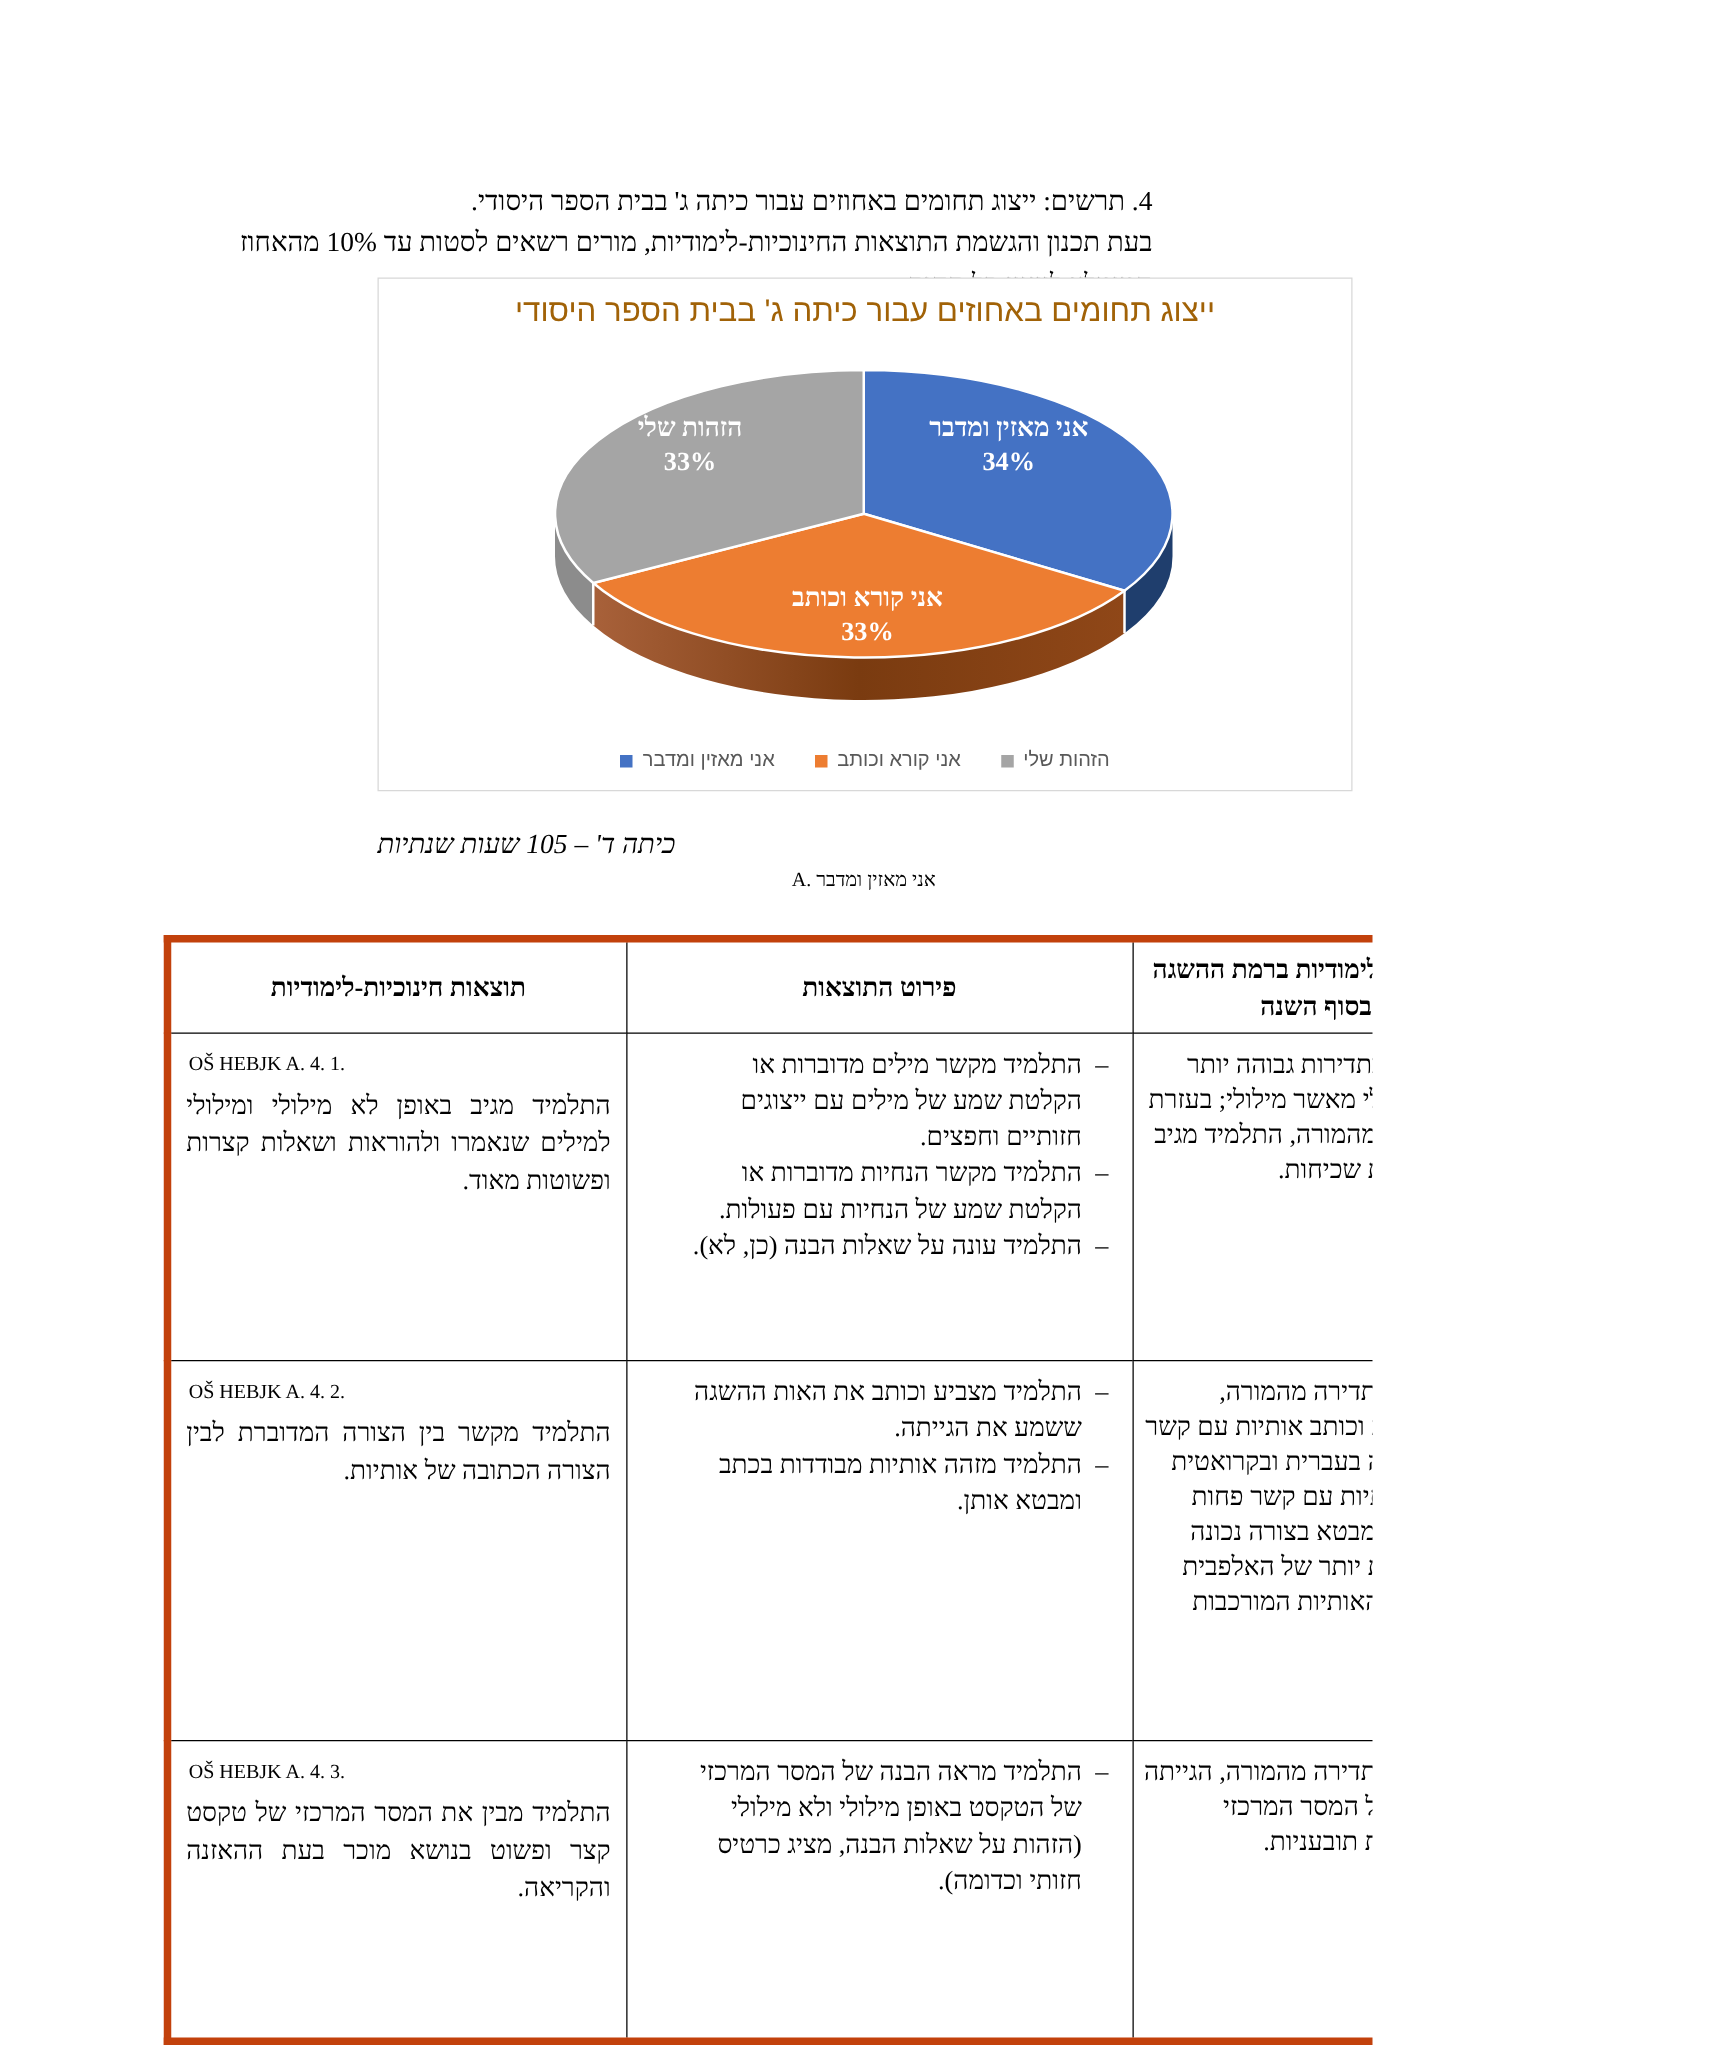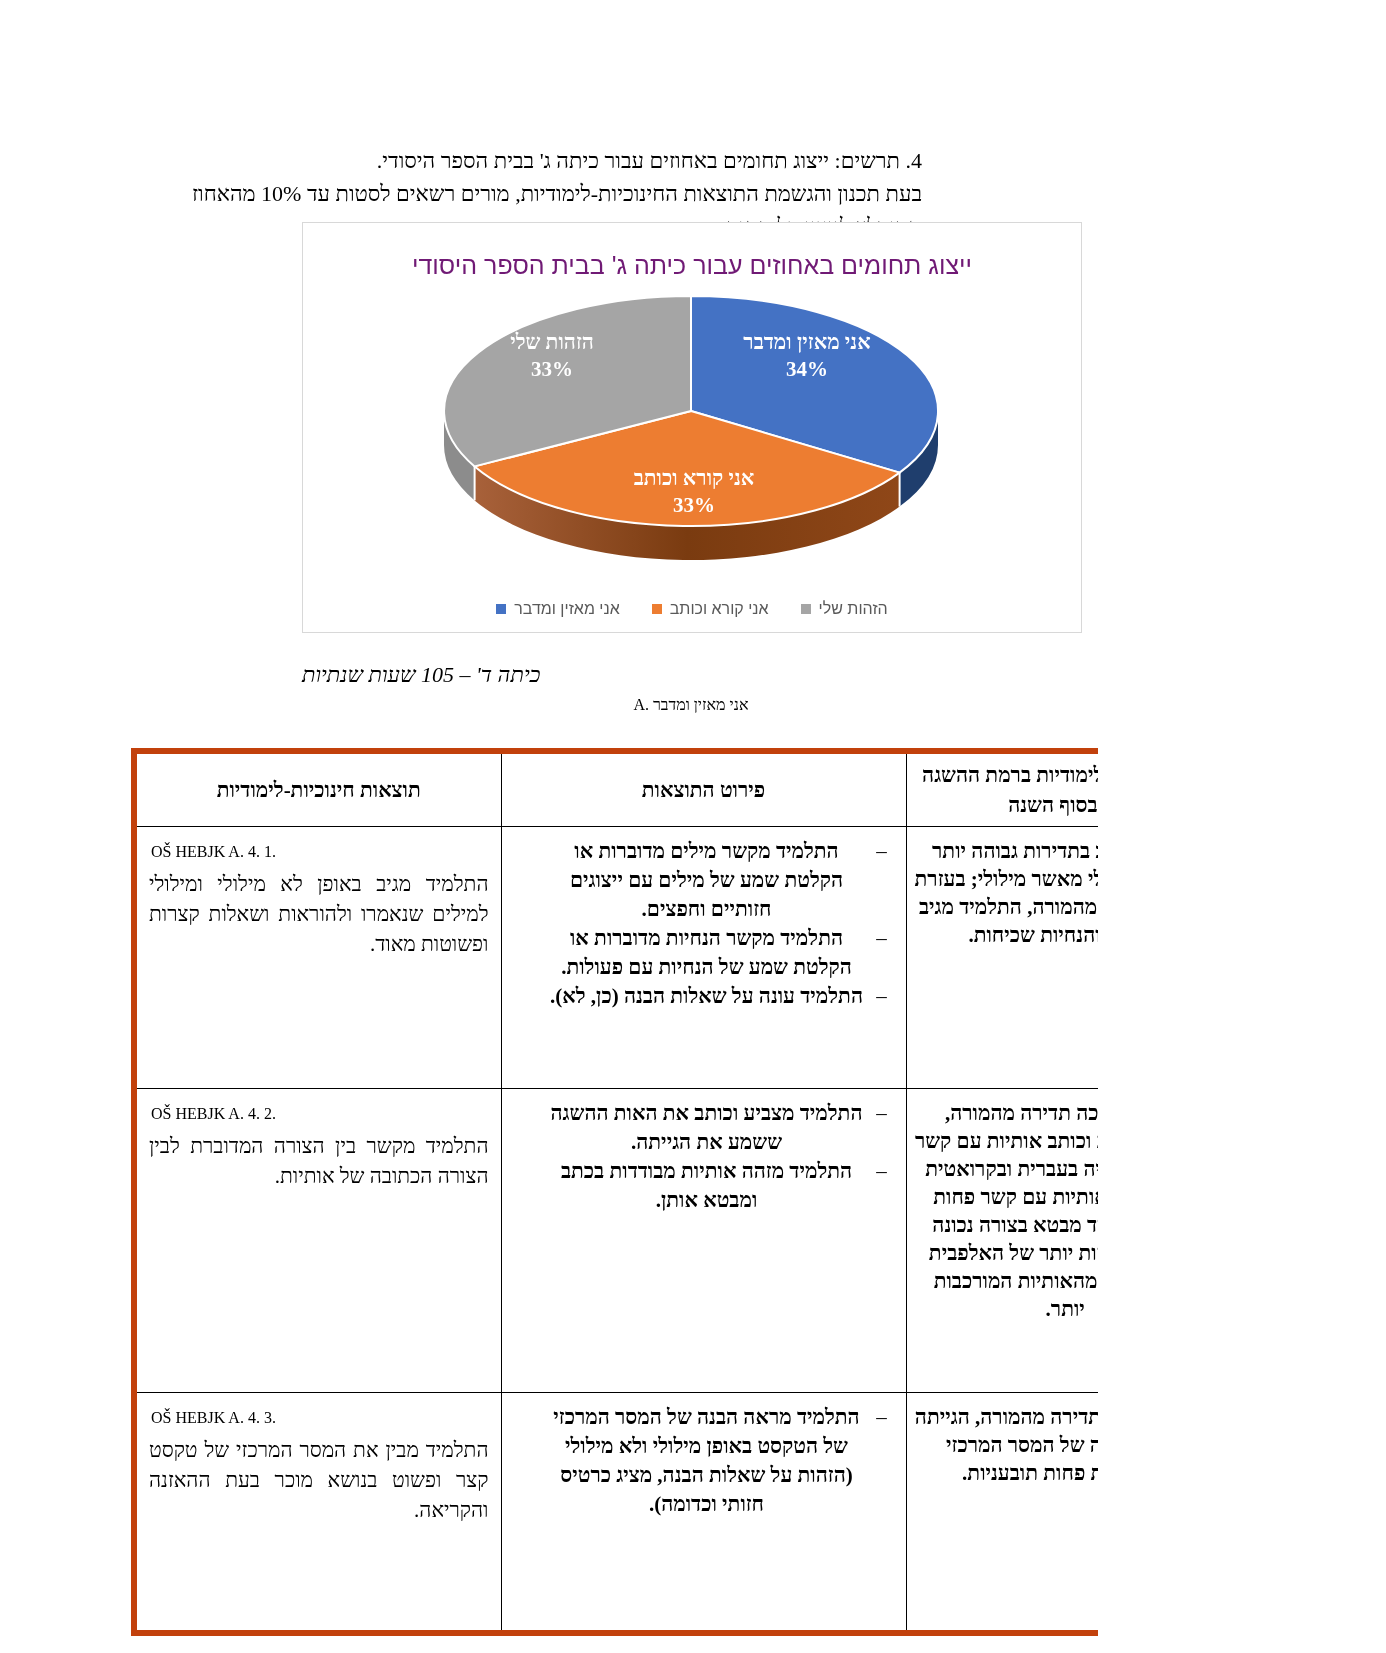--- a/index.html
+++ b/index.html
@@ -7,22 +7,22 @@
         font-family:"Liberation Serif","DejaVu Sans",serif;color:#000;}
 
   
   .intro{position:absolute;top:144px;right:176px;left:170px;direction:rtl;
          text-align:right;font-size:22px;line-height:33px;}
 
   
   .chartbox{position:absolute;left:302px;top:222px;width:778px;height:409px;
             border:1px solid #d8d8d8;background:#fff;
             font-family:"Liberation Sans","DejaVu Sans",sans-serif;}
-  .chart-title{position:absolute;top:28px;left:0;right:0;direction:rtl;text-align:center;
-               font-size:25px;color:#701a75;}
+  .chart-title{position:absolute;top:12px;left:0;right:0;direction:rtl;text-align:center;
+               font-size:25px;color:#a16207;}
   .pie-svg{position:absolute;left:0;top:0;}
   .plabel{position:absolute;transform:translateX(-50%);text-align:center;color:#fff;
           font-family:"Liberation Serif","DejaVu Sans",serif;font-weight:bold;
           font-size:21px;line-height:27px;direction:rtl;white-space:nowrap;}
   .legend{position:absolute;left:0;right:0;bottom:14px;display:flex;justify-content:center;
           align-items:center;gap:32px;direction:ltr;}
   .legend-item{display:flex;align-items:center;gap:8px;}
   .sq{width:10px;height:10px;display:inline-block;}
   .ltext{font-size:16px;color:#595959;direction:rtl;}
 
@@ -32,21 +32,21 @@
   .cap2{position:absolute;left:302px;width:778px;top:696px;direction:ltr;text-align:center;
         font-size:16px;}
 
   
   table.rubric{position:absolute;left:131px;top:748px;width:1125px;direction:rtl;
                border-collapse:collapse;table-layout:fixed;font-size:21px;border:6px solid #c2410c;}
   .rubric td{border:1px solid #000;vertical-align:top;padding:10px 8px 6px;}
   tr.hdr td{font-weight:bold;text-align:center;vertical-align:middle;line-height:30px;padding:6px;}
   .bullet{display:flex;}
   .dash{flex:0 0 32px;text-align:center;line-height:29px;}
-  .btext{flex:1;text-align:center;line-height:29px;font-weight:bold;}
+  .btext{flex:1;text-align:right;line-height:29px;}
   .c-details .btext{padding-left:38px;}
   .c-level .btext{line-height:28px;}
   .code{direction:ltr;text-align:left;font-size:16px;line-height:30px;margin-bottom:2px;padding-left:6px;}
   .otext{direction:rtl;text-align:justify;line-height:30px;padding:0 4px;}
 </style>
 </head>
 <body>
 
 <div class="page">
 

